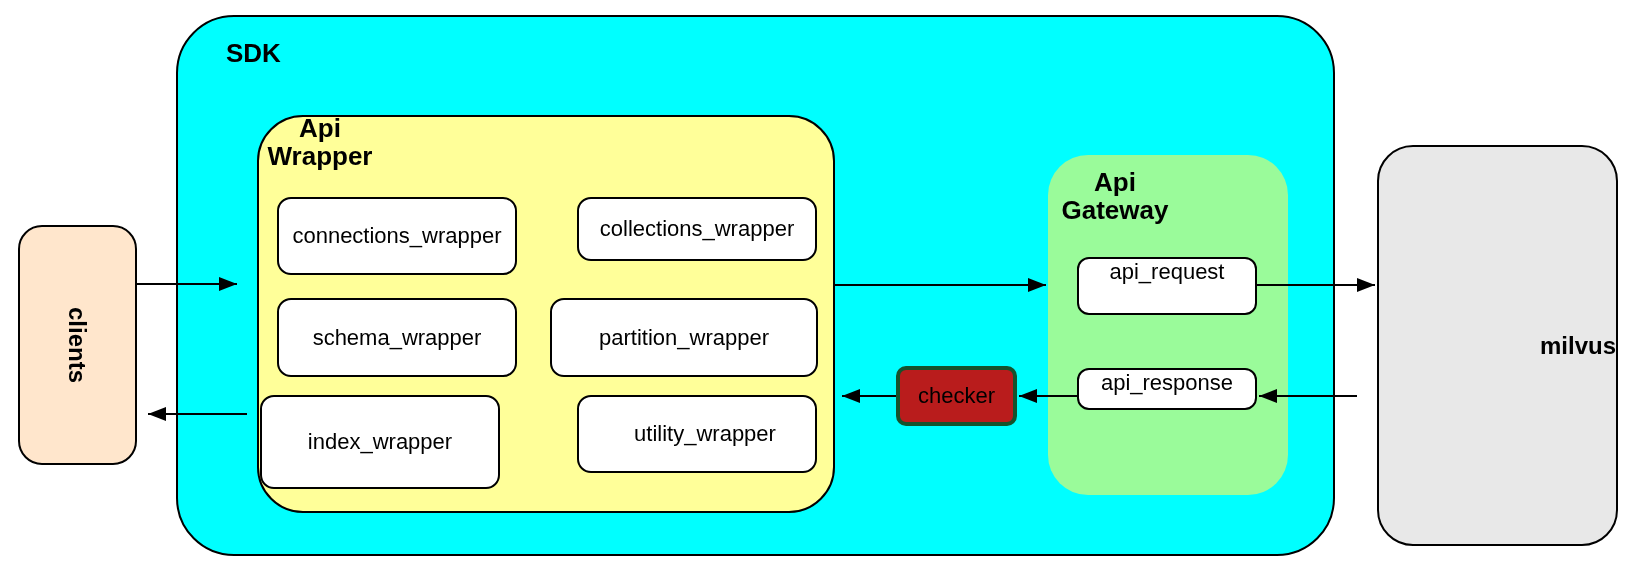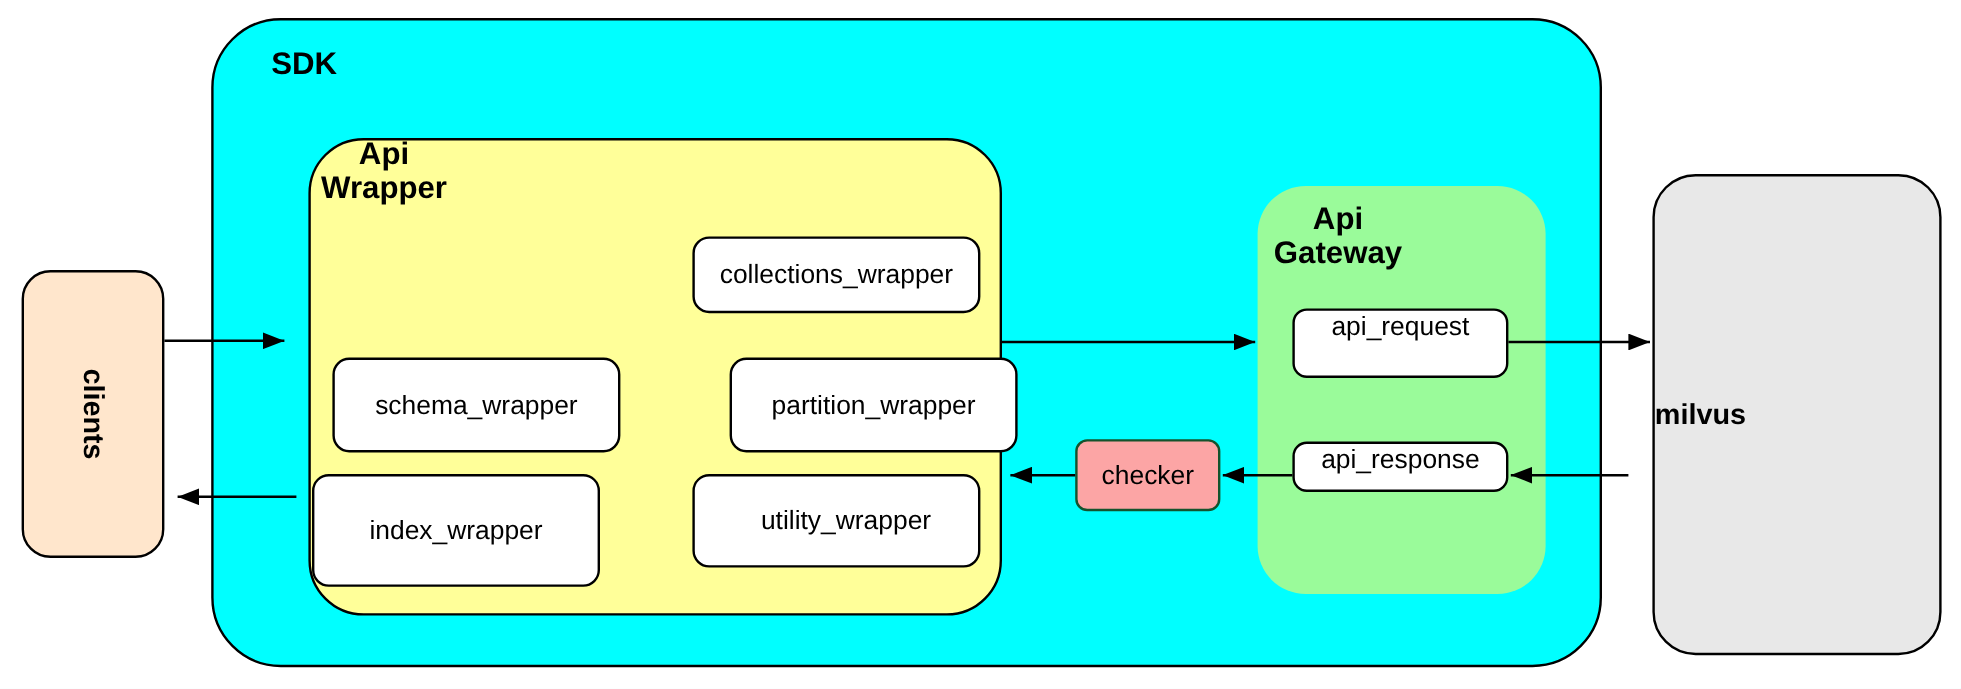--- a/index.html
+++ b/index.html
@@ -69,45 +69,45 @@
   .clients-box .vlabel {
     transform: rotate(90deg);
     font-size: 24px; font-weight: bold; color: #000;
     white-space: nowrap;
   }
   .milvus-box {
     left: 1377px; top: 145px; width: 241px; height: 401px;
     background: #E8E8E8;
     border: 2px solid #000;
     border-radius: 36px;
-    display: flex; align-items: center; justify-content: flex-start;
+    display: flex; align-items: center; justify-content: flex-end;
     font-size: 24px; font-weight: bold; color: #000;
     z-index: 1;
   }
 
   
   .module {
     background: #FFFFFF;
     border: 2px solid #000;
     border-radius: 14px;
     display: flex; align-items: center; justify-content: center;
     font-size: 22px; color: #000;
     z-index: 3;
   }
   .m-connections { left: 277px; top: 197px; width: 240px; height: 78px; }
   .m-collections { left: 577px; top: 197px; width: 240px; height: 64px; }
   .m-schema      { left: 277px; top: 298px; width: 240px; height: 79px; }
-  .m-partition   { left: 608px; top: 298px; width: 240px; height: 79px; }
+  .m-partition   { left: 550px; top: 298px; width: 268px; height: 79px; }
   .m-index       { left: 260px; top: 395px; width: 240px; height: 94px; }
   .m-utility     { left: 577px; top: 395px; width: 240px; height: 78px; padding-left: 16px; }
 
   .checker-box {
     left: 896px; top: 366px; width: 121px; height: 60px;
-    background: #fca5a5;
-    border: 2px solid #14532d;
+    background: #b91c1c;
+    border: 4px solid #14532d;
     border-radius: 10px;
     display: flex; align-items: center; justify-content: center;
     font-size: 22px; color: #000;
     z-index: 3;
   }
   .gw-node {
     background: #FFFFFF;
     border: 2px solid #000;
     border-radius: 12px;
     display: flex; align-items: flex-start; justify-content: center;
@@ -145,20 +145,23 @@
   </div>
 
   <div class="abs clients-box">
     <span class="vlabel">clients</span>
   </div>
 
   <div class="abs milvus-box">
     <span>milvus</span>
   </div>
 
+  <div class="abs module m-connections">
+    <span>connections_wrapper</span>
+  </div>
   <div class="abs module m-collections">
     <span>collections_wrapper</span>
   </div>
   <div class="abs module m-schema">
     <span>schema_wrapper</span>
   </div>
   <div class="abs module m-partition">
     <span>partition_wrapper</span>
   </div>
   <div class="abs module m-index">

